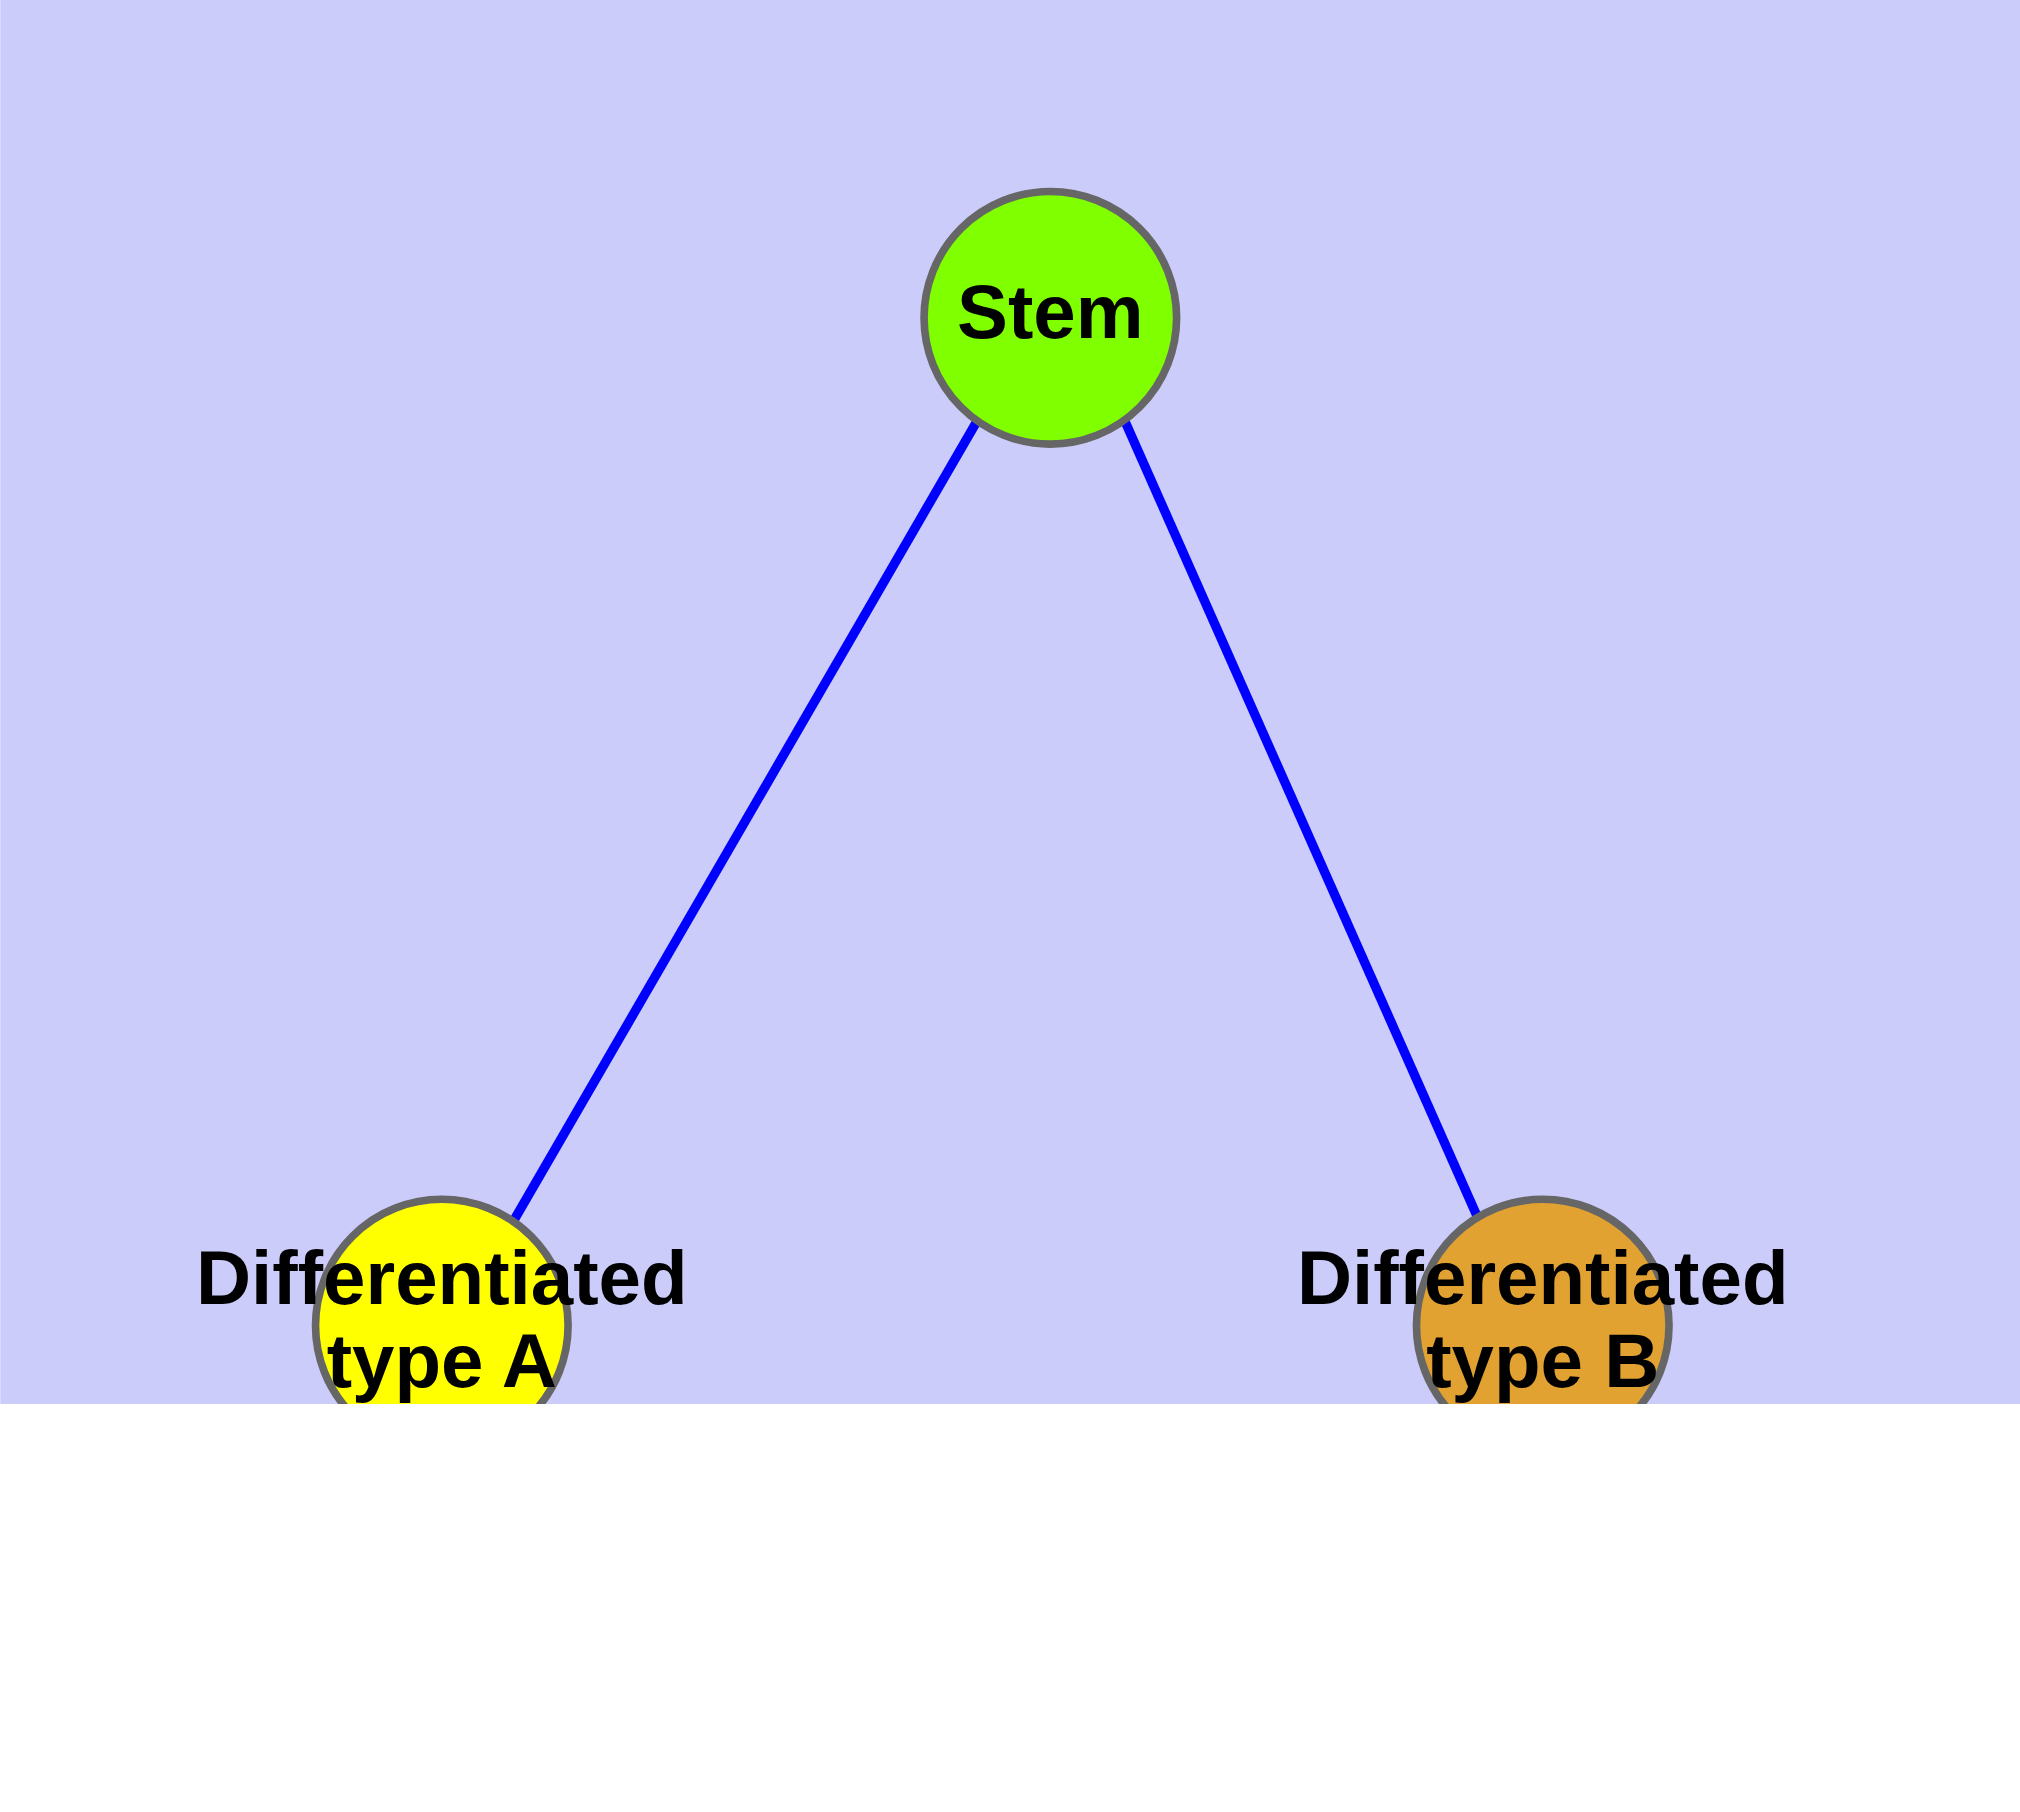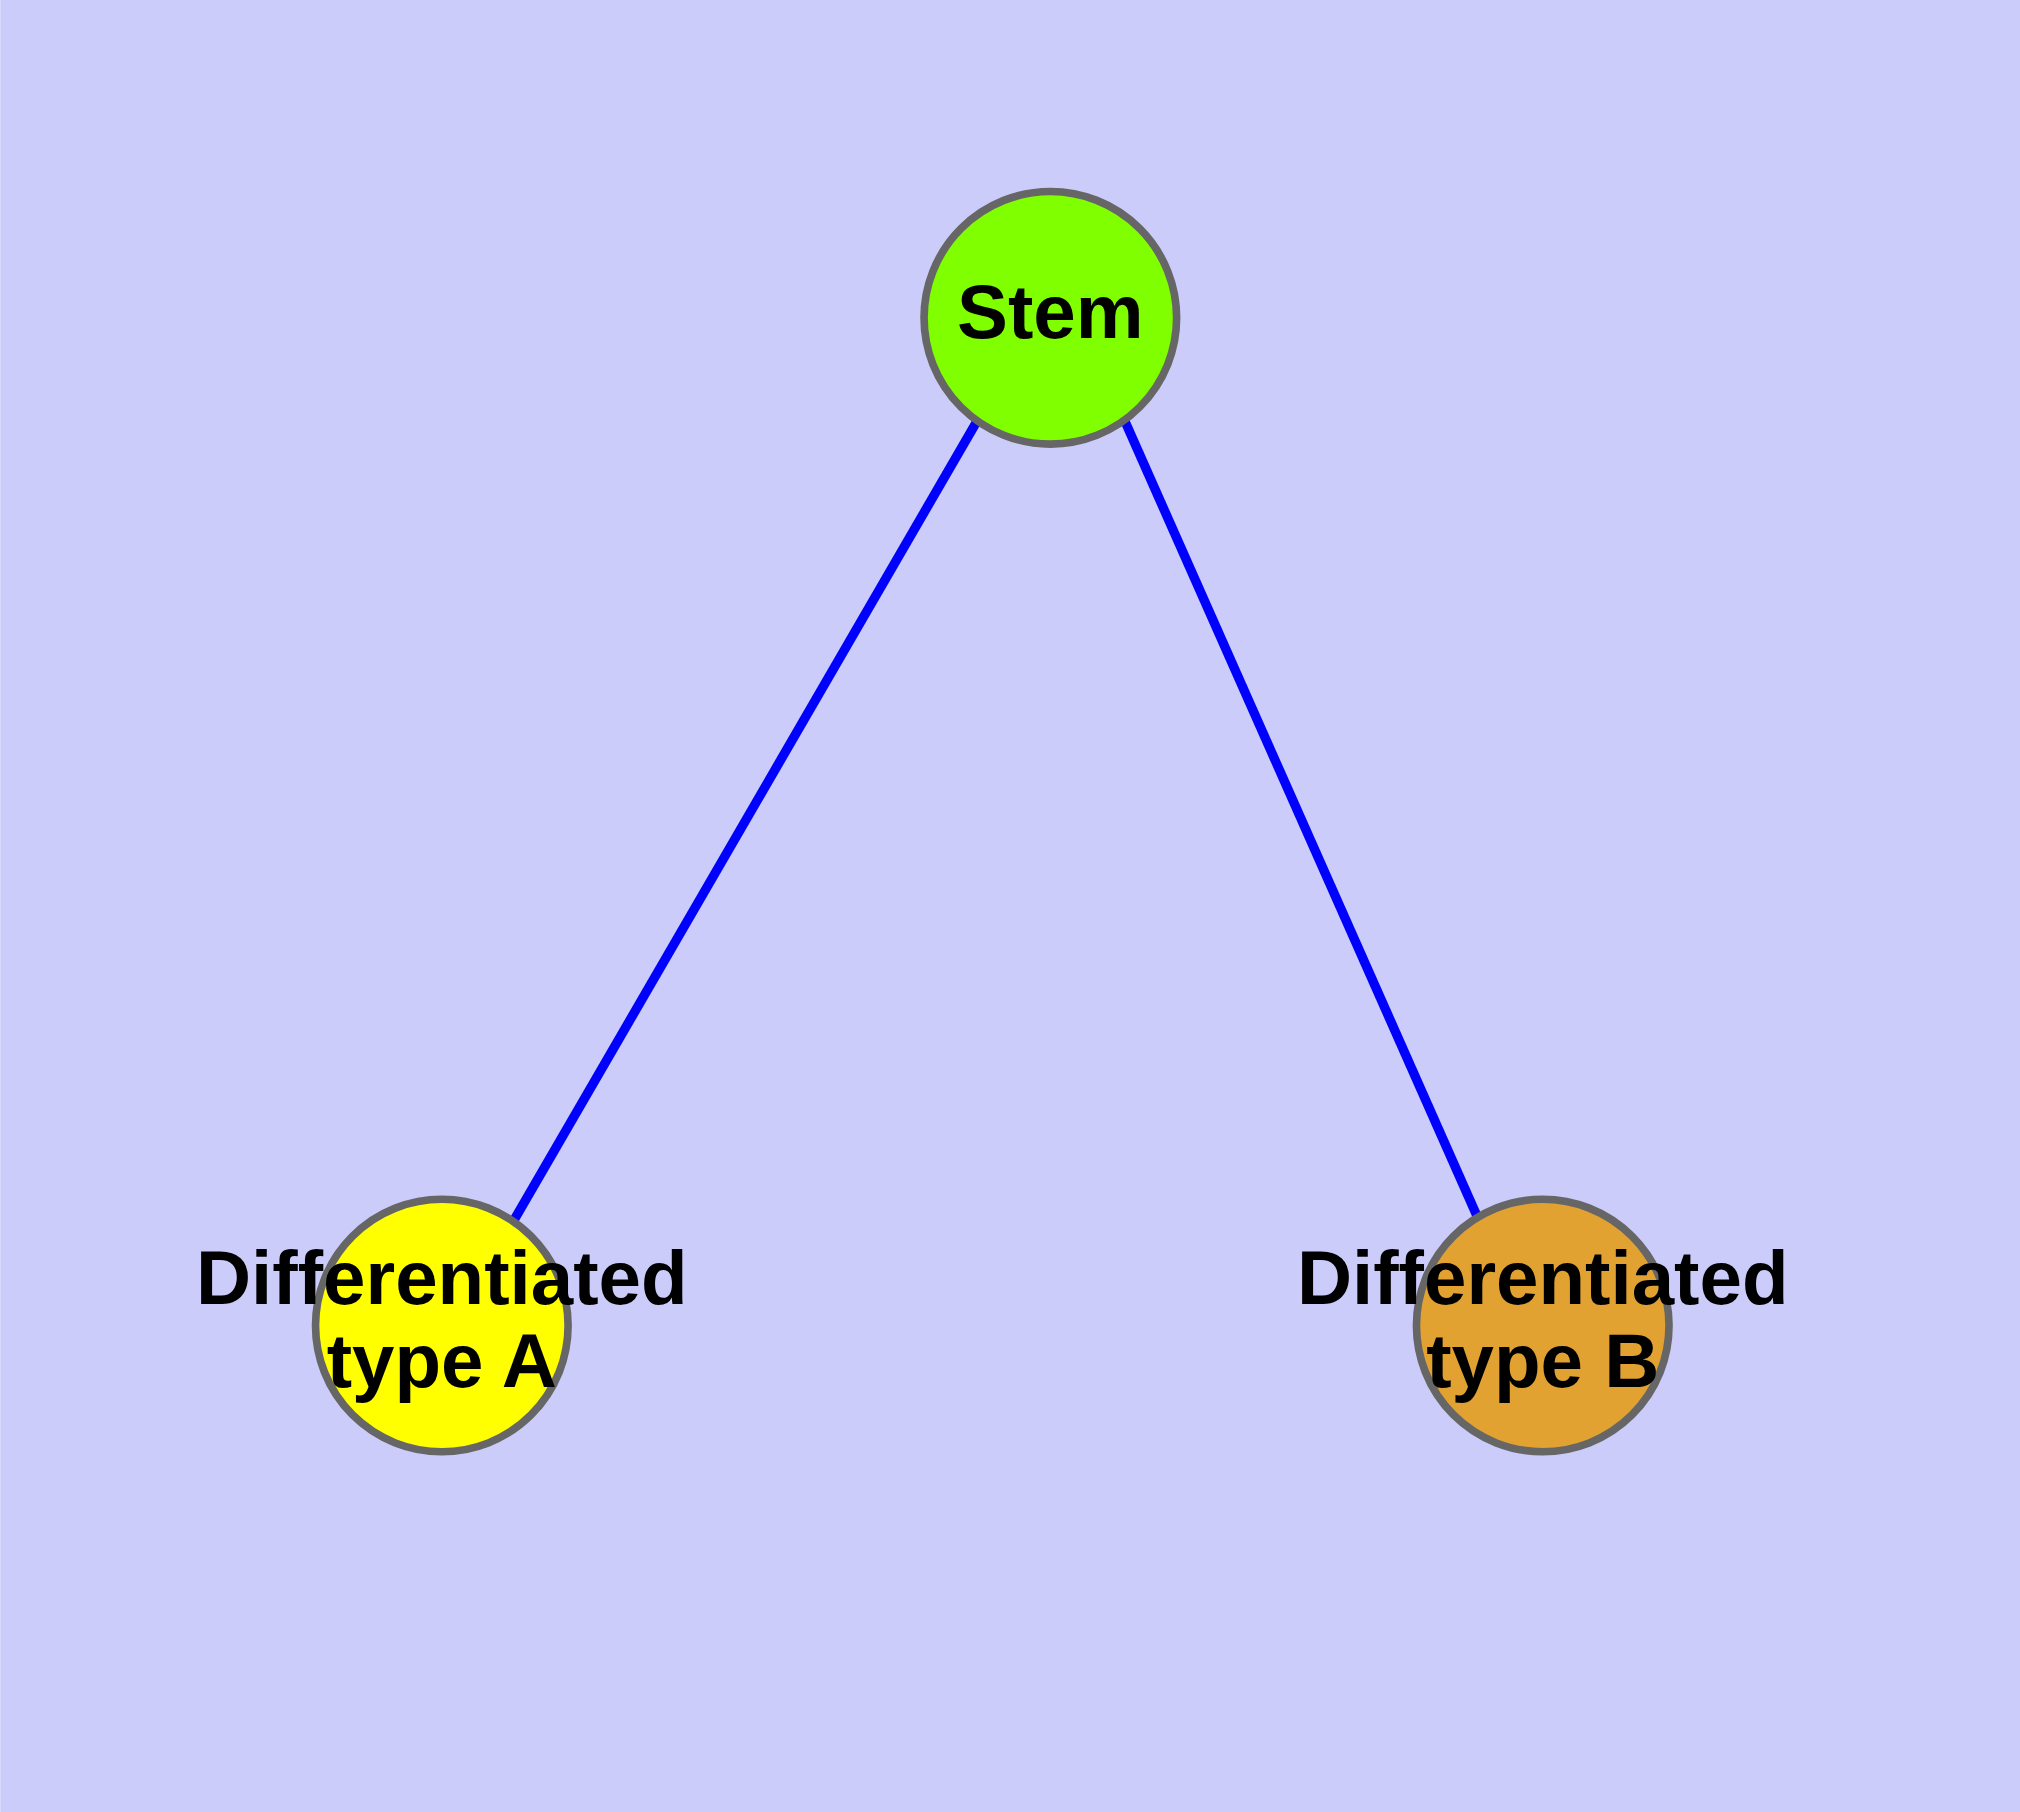--- a/index.html
+++ b/index.html
@@ -3,21 +3,21 @@
 <meta charset="utf-8">
 <style>
   html, body {
     margin: 0;
     padding: 0;
     background: #ffffff;
   }
   #canvas {
     position: relative;
     width: 2021px;
-    height: 1812px;
+    height: 1404px;
     overflow: hidden;
     font-family: "Liberation Sans", sans-serif;
   }
   #graph-svg {
     position: absolute;
     top: 0;
     left: 0;
     width: 2021px;
     height: 1812px;
     display: block;

